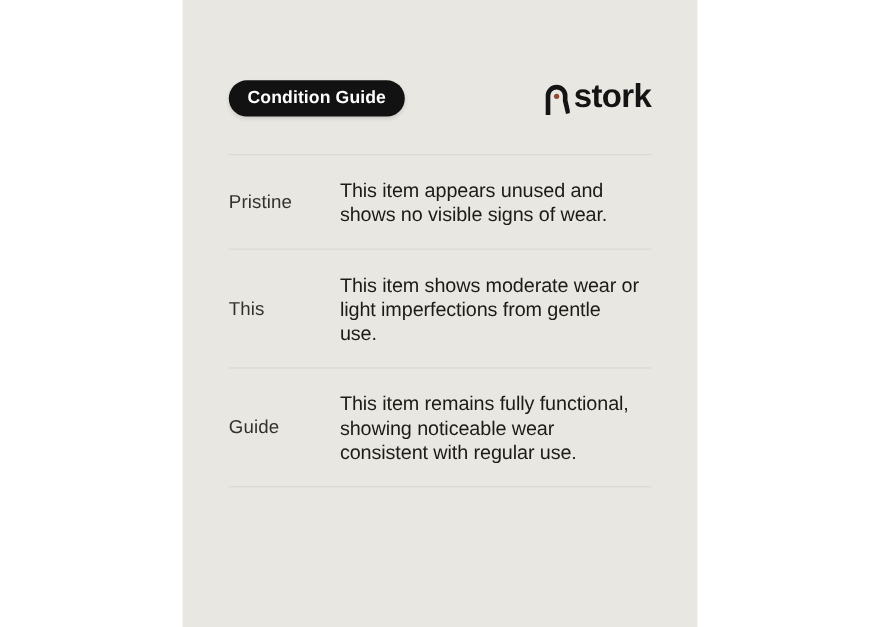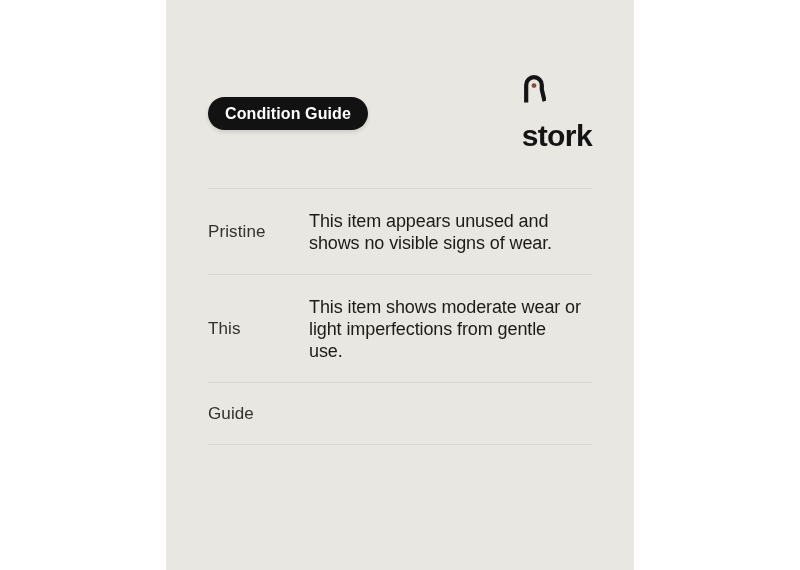--- a/index.html
+++ b/index.html
@@ -45,22 +45,22 @@
     font-family:inherit;
     font-size:16px;
     font-weight:700;
     letter-spacing:.1px;
     display:flex;
     align-items:center;
     box-shadow:0 2px 4px rgba(0,0,0,.12);
   }
   .brand{
     display:flex;
-    gap:18px;
-    flex-direction:column;
+    align-items:center;
+    gap:4px;
   }
   .brand-icon{
     width:24px;
     height:30px;
     color:var(--logo-color);
     display:block;
   }
   .brand-name{
     font-size:30px;
     font-weight:600;
@@ -125,16 +125,19 @@
 
     <div class="row">
       <div class="row-label">This</div>
       <div class="row-desc">This item shows moderate wear or
 light imperfections from gentle
 use.</div>
     </div>
 
     <div class="row">
       <div class="row-label">Guide</div>
+      <div class="row-desc">This item remains fully functional,
+showing noticeable wear
+consistent with regular use.</div>
     </div>
 
   </div>
 </div>
 
 </body></html>

